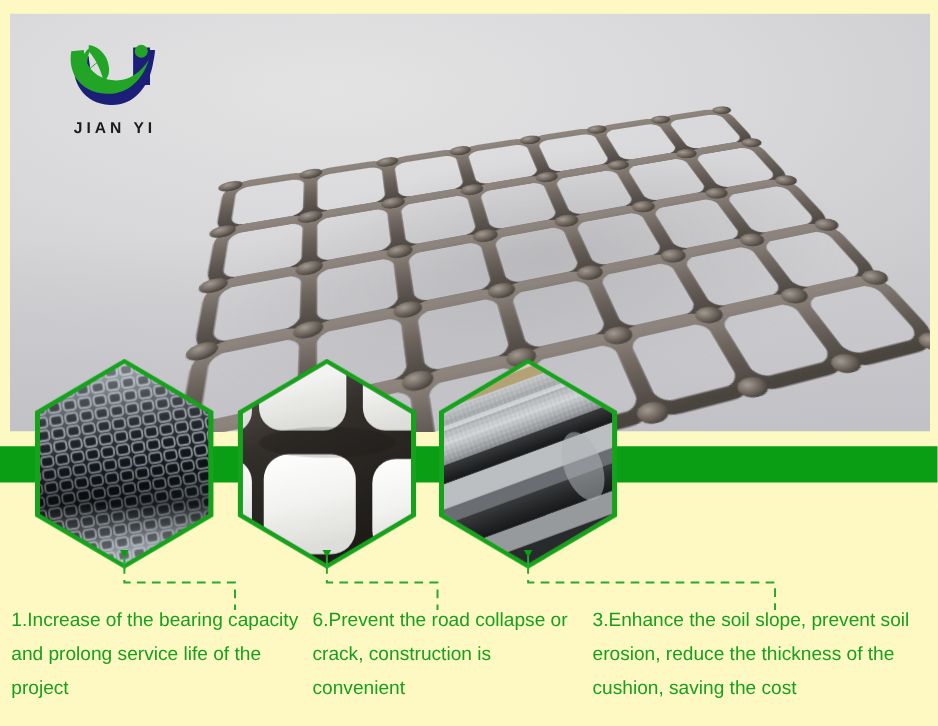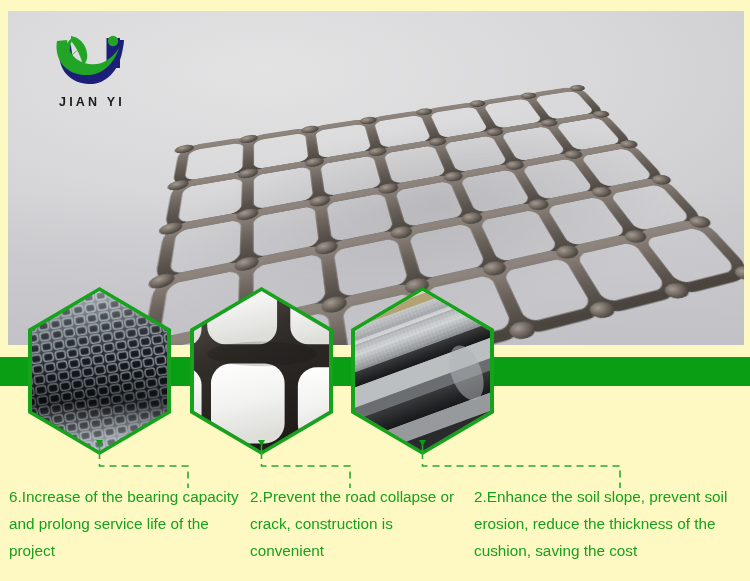--- a/index.html
+++ b/index.html
@@ -388,18 +388,18 @@
 
       <g fill="#0a9e14">
         <path d="M96 0 L103 0 L99.5 6 Z"></path>
         <path d="M258 0 L265 0 L261.5 6 Z"></path>
         <path d="M419 0 L426 0 L422.5 6 Z"></path>
       </g>
     </svg>
   </div>
 
   <div class="captions">
-    <div class="caption" id="cap1">6.Increase of the bearing capacity and prolong service life of the project</div>
-    <div class="caption" id="cap2">2.Prevent the road collapse or crack, construction is convenient</div>
-    <div class="caption" id="cap3">2.Enhance the soil slope, prevent soil erosion, reduce the thickness of the cushion, saving the cost</div>
+    <div class="caption" id="cap1">1.Increase of the bearing capacity and prolong service life of the project</div>
+    <div class="caption" id="cap2">6.Prevent the road collapse or crack, construction is convenient</div>
+    <div class="caption" id="cap3">3.Enhance the soil slope, prevent soil erosion, reduce the thickness of the cushion, saving the cost</div>
   </div>
 
 </div>
 
 </body></html>

